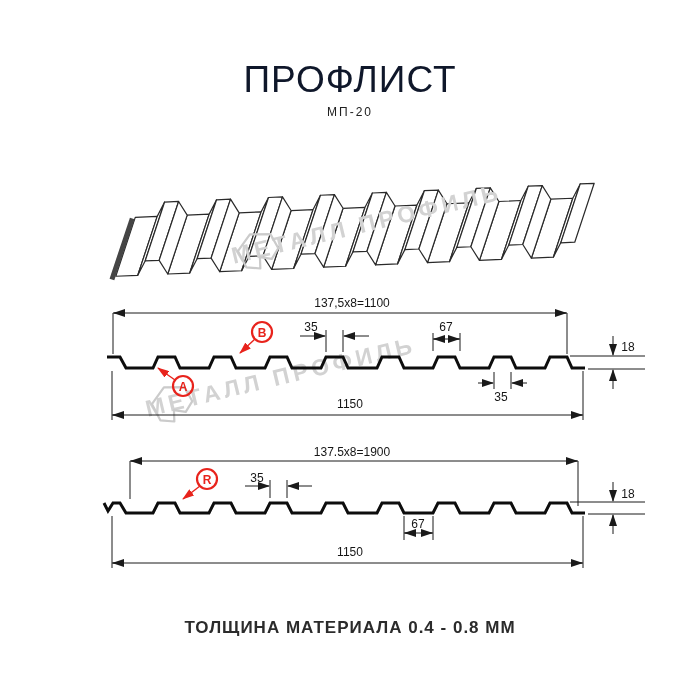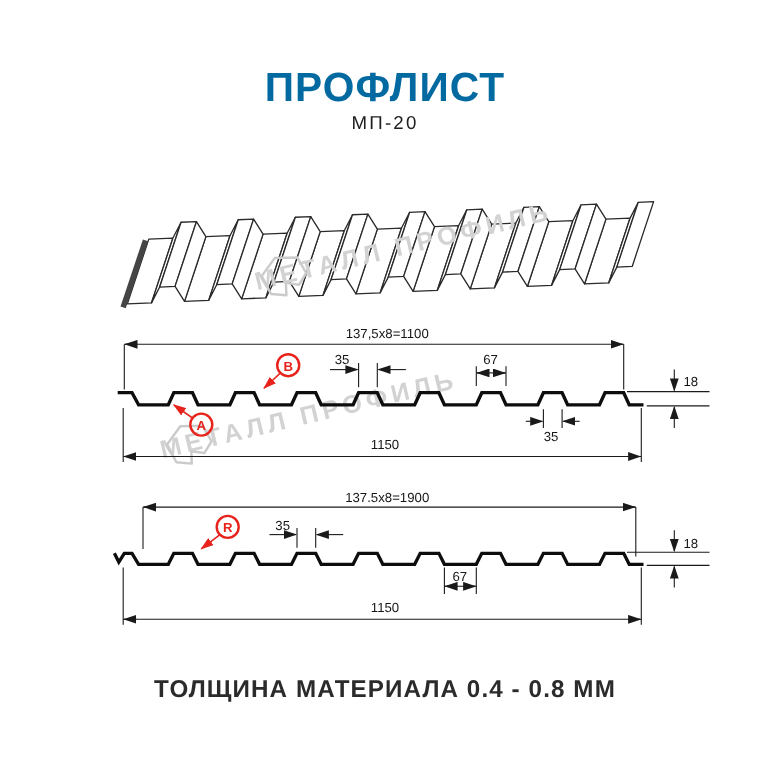--- a/index.html
+++ b/index.html
@@ -1,22 +1,22 @@
 <!DOCTYPE html>
 <html><head>
 <meta charset="utf-8">
 <style>
   html,body{margin:0;padding:0;}
   body{width:700px;height:700px;background:#ffffff;position:relative;overflow:hidden;
        font-family:"Liberation Sans", sans-serif;}
   .txt{position:absolute;transform:translate(-50%,-50%);white-space:nowrap;
        color:#161616;font-size:12px;line-height:1;z-index:3;}
-  .title{font-size:37px;font-weight:700;letter-spacing:1px;color:#0369a1;}
-  .subtitle{font-size:17px;font-weight:500;letter-spacing:2px;color:#202020;}
-  .footer{font-size:22px;font-weight:600;letter-spacing:1px;color:#2b2b2b;}
+  .title{font-size:37px;font-weight:400;letter-spacing:1px;color:#0f172a;}
+  .subtitle{font-size:12px;font-weight:500;letter-spacing:2px;color:#202020;}
+  .footer{font-size:17px;font-weight:600;letter-spacing:1px;color:#2b2b2b;}
   .callout-letter{font-size:12px;font-weight:700;color:#e8231c;z-index:4;}
   .wm{position:absolute;display:flex;align-items:center;gap:11px;z-index:1;
       transform:rotate(-13.5deg);transform-origin:0 50%;}
   .wm-text{font-size:23px;font-weight:700;letter-spacing:4px;color:#d2d2d2;white-space:nowrap;}
   svg{position:absolute;}
   #sheet3d{left:100px;top:166px;z-index:0;}
   #sections{left:0;top:0;z-index:2;}
 </style>
 </head>
 <body>

